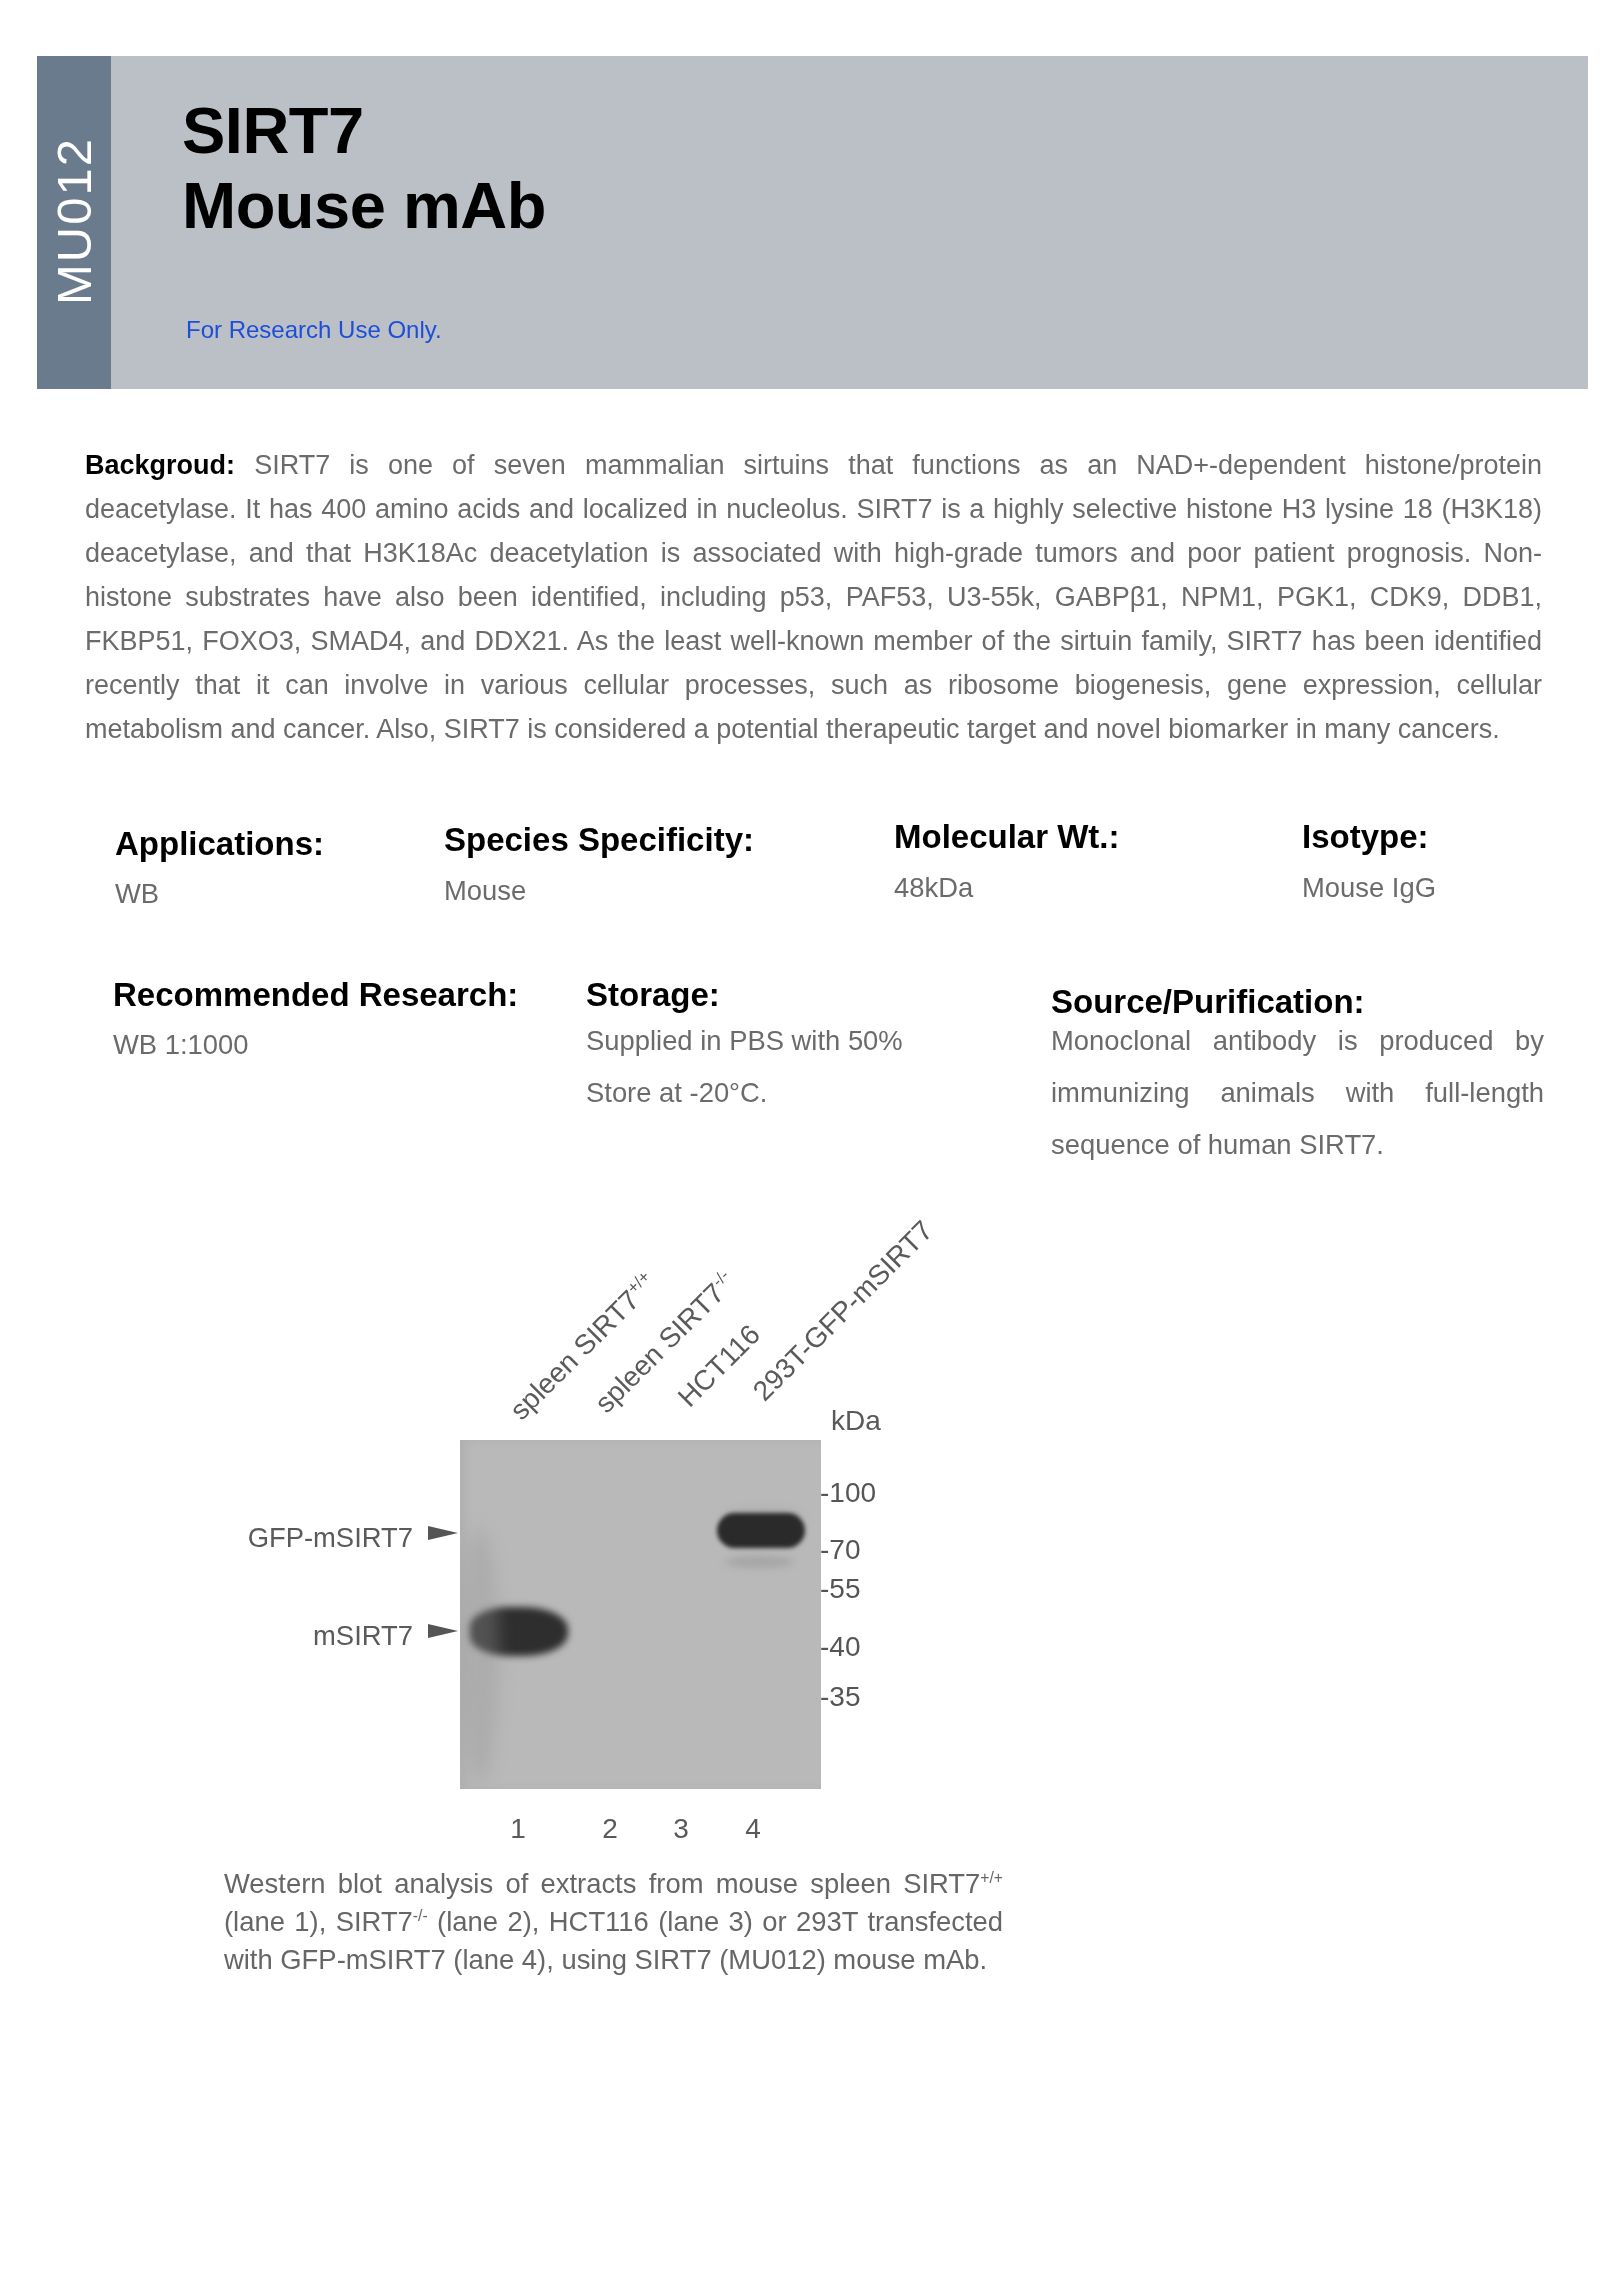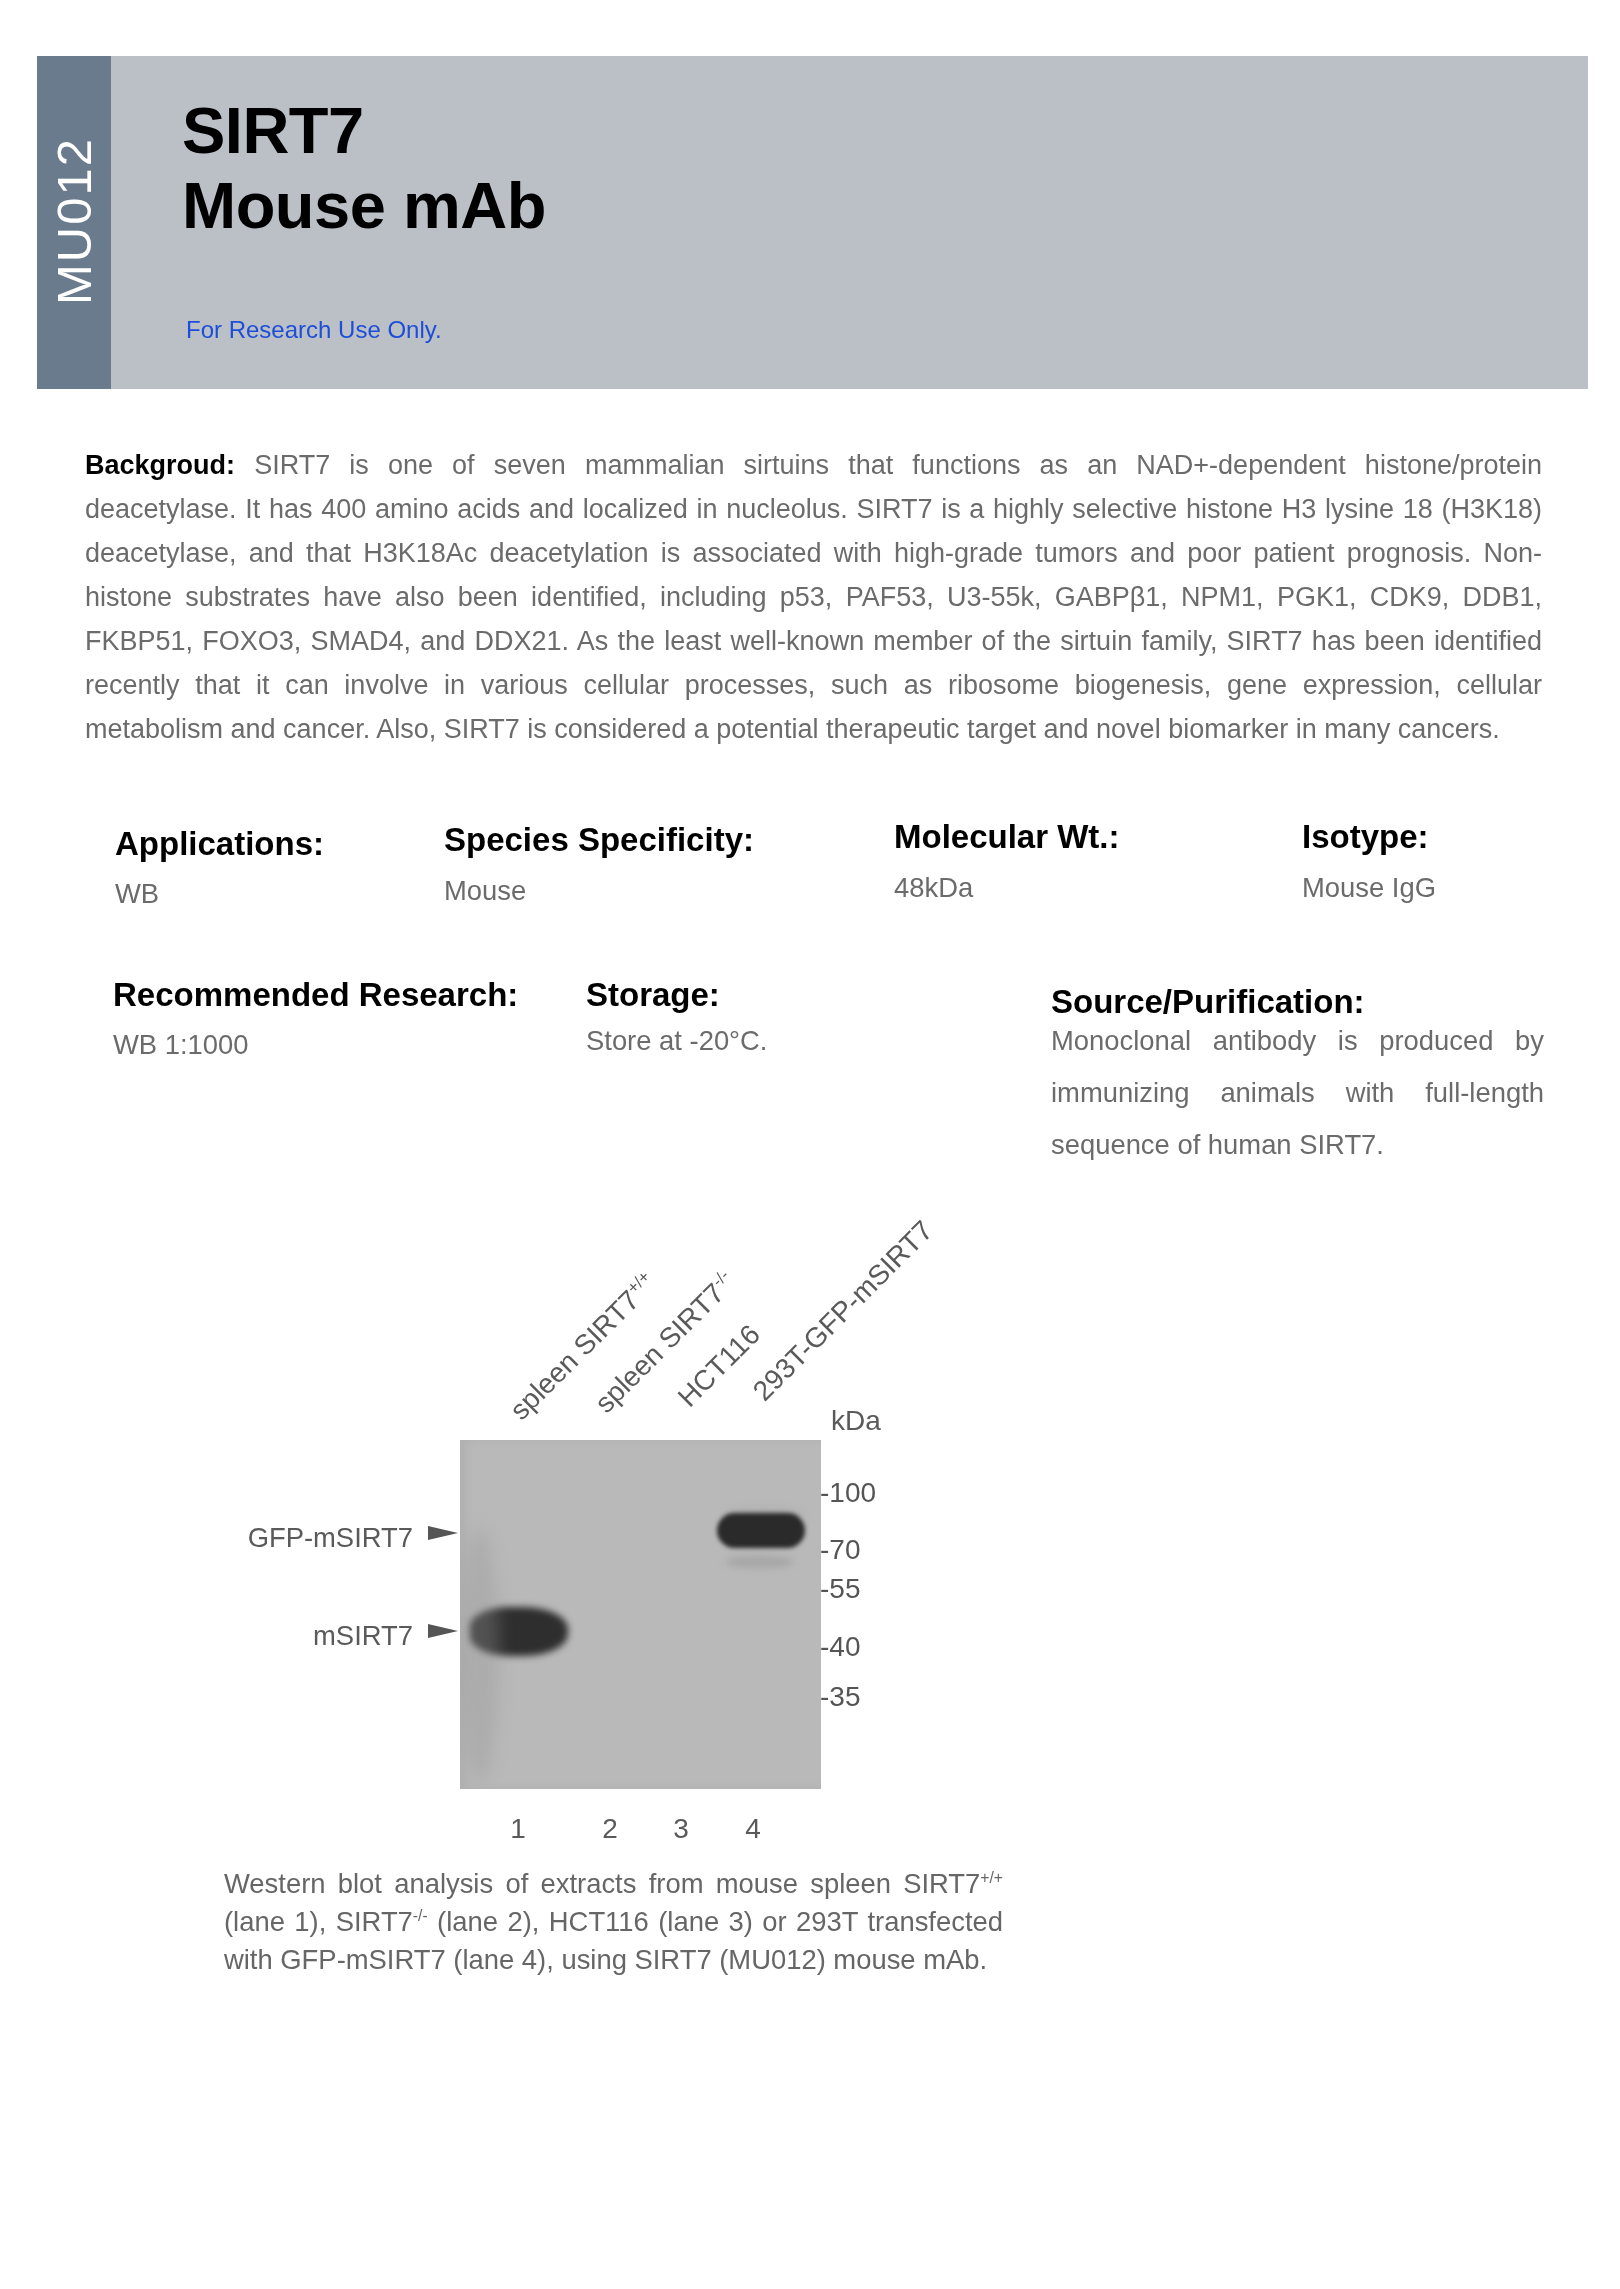--- a/index.html
+++ b/index.html
@@ -64,20 +64,21 @@
 <div class="abs val" style="left:894px; top:872px;">48kDa</div>
 
 <div class="abs lbl" style="left:1302px; top:818px;">Isotype:</div>
 <div class="abs val" style="left:1302px; top:872px;">Mouse IgG</div>
 
 <div class="abs lbl" style="left:113px; top:976px;">Recommended Research:</div>
 <div class="abs val" style="left:113px; top:1029px;">WB 1:1000</div>
 
 <div class="abs lbl" style="left:586px; top:976px;">Storage:</div>
 <div class="abs para" style="left:586px; top:1015px; width:392px;">
+  <div>Supplied in PBS with 50%</div>
   <div>Store at -20°C.</div>
 </div>
 
 <div class="abs lbl" style="left:1051px; top:976px;margin-top:7px;">Source/Purification:</div>
 <div class="abs para" style="left:1051px; top:1015px; width:493px; text-align:justify;">Monoclonal antibody is produced by immunizing animals with full-length sequence of human SIRT7.</div>
 
 <div>
   <div class="lane-label" style="left:525px; top:1397px;"><span>spleen SIRT7</span><sup>+/+</sup></div>
   <div class="lane-label" style="left:610px; top:1390px;"><span>spleen SIRT7</span><sup>-/-</sup></div>
   <div class="lane-label" style="left:693px; top:1384px;"><span>HCT116</span></div>

